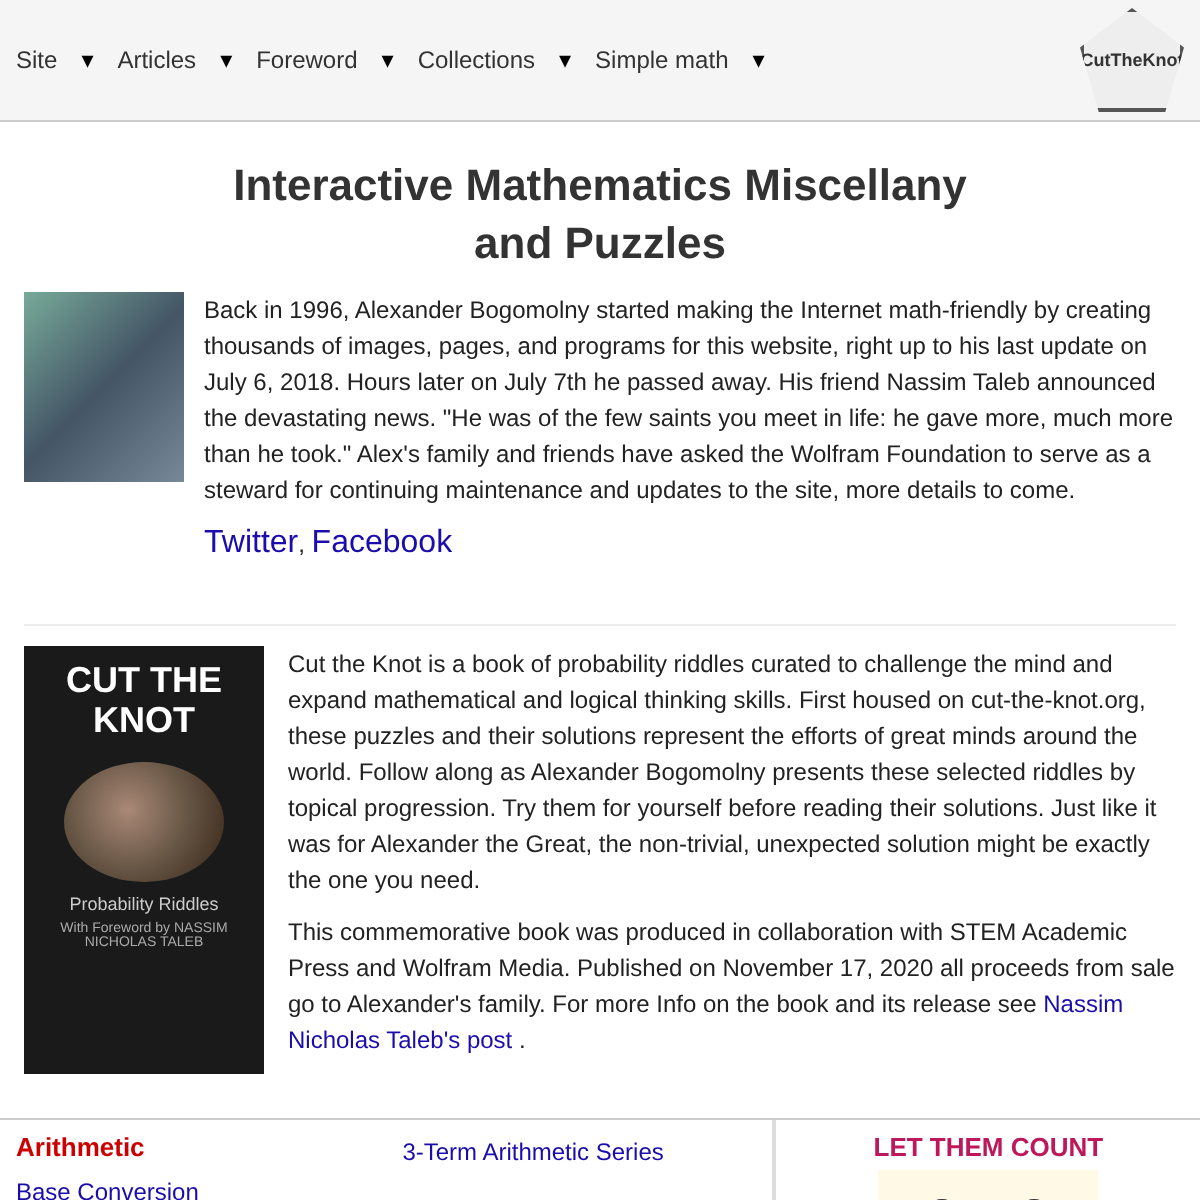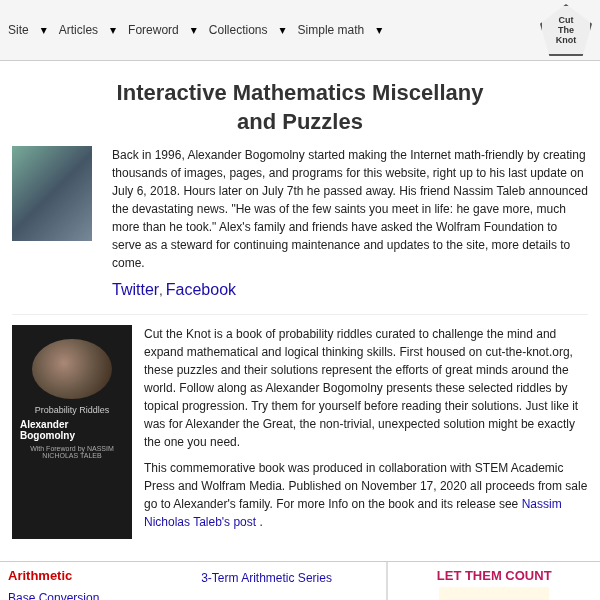--- a/index.html
+++ b/index.html
@@ -2,30 +2,30 @@
 <html><head>
   <meta charset="utf-8">
   <style>
     * { margin: 0; padding: 0; box-sizing: border-box; }
     body { font-family: Arial, sans-serif; font-size: 13px; background: #fff; width: 600px; overflow-x: hidden; }
 
     
     nav { background: #f5f5f5; border-bottom: 1px solid #ccc; padding: 4px 8px; display: flex; align-items: center; gap: 12px; font-size: 12px; }
     nav a { color: #333; text-decoration: none; cursor: pointer; }
     .nav-logo { margin-left: auto; }
-    .nav-logo-box { width: 52px; height: 52px; border: 2px solid #555; display: flex; flex-direction: column; align-items: center; justify-content: center; font-size: 9px; font-weight: bold; color: #333; clip-path: polygon(50% 0%, 100% 38%, 82% 100%, 18% 100%, 0% 38%); background: #eee; }
+    .nav-logo-box { width: 52px; height: 52px; border: 2px solid #555; display: flex; flex-direction: row; align-items: center; justify-content: center; font-size: 9px; font-weight: bold; color: #333; clip-path: polygon(50% 0%, 100% 38%, 82% 100%, 18% 100%, 0% 38%); background: #eee; }
 
     
     .page-title { text-align: center; padding: 18px 10px 10px; font-size: 22px; font-weight: bold; color: #333; line-height: 1.3; }
 
     
     .main-content { padding: 0 12px 10px; }
 
     
-    .intro-section { display: flex; gap: 20px; margin-bottom: 12px; }
+    .intro-section { display: flex; gap: 10px; margin-bottom: 28px; }
     .intro-photo { width: 80px; min-width: 80px; height: 95px; background: #888; overflow: hidden; }
     .intro-photo-inner { width: 100%; height: 100%; background: linear-gradient(135deg, #7a9, #456, #789); }
     .intro-text { font-size: 12px; line-height: 1.5; color: #222; }
     .intro-links { margin-top: 6px; }
     .intro-links a { color: #1a0dab; font-size: 16px; text-decoration: none; }
 
     
     .book-section { display: flex; gap: 12px; margin-bottom: 12px; border-top: 1px solid #eee; padding-top: 10px; }
     .book-cover { width: 120px; min-width: 120px; background: #1a1a1a; color: #fff; padding: 8px; font-size: 10px; display: flex; flex-direction: column; align-items: center; }
     .book-cover-title { font-size: 18px; font-weight: bold; color: #fff; text-align: center; line-height: 1.1; margin-bottom: 4px; text-transform: uppercase; }
@@ -83,23 +83,23 @@
       <span>Back in 1996, Alexander Bogomolny started making the Internet math-friendly by creating thousands of images, pages, and programs for this website, right up to his last update on July 6, 2018. Hours later on July 7th he passed away. His friend Nassim Taleb announced the devastating news. "He was of the few saints you meet in life: he gave more, much more than he took." Alex's family and friends have asked the Wolfram Foundation to serve as a steward for continuing maintenance and updates to the site, more details to come.</span>
       <div class="intro-links">
         <a>Twitter</a>,
         <a>Facebook</a>
       </div>
     </div>
   </div>
 
   <div class="book-section">
     <div class="book-cover">
+      <div class="book-cover-title">CUT THE KNOT</div>
       <div class="book-cover-img"></div>
       <div class="book-cover-sub">Probability Riddles</div>
-      <div class="book-cover-author">Alexander Bogomolny</div>
       <div class="book-cover-foreword">With Foreword by NASSIM NICHOLAS TALEB</div>
     </div>
     <div class="book-desc">
       <p>Cut the Knot is a book of probability riddles curated to challenge the mind and expand mathematical and logical thinking skills. First housed on cut-the-knot.org, these puzzles and their solutions represent the efforts of great minds around the world. Follow along as Alexander Bogomolny presents these selected riddles by topical progression. Try them for yourself before reading their solutions. Just like it was for Alexander the Great, the non-trivial, unexpected solution might be exactly the one you need.</p>
       <p>
         <span>This commemorative book was produced in collaboration with STEM Academic Press and Wolfram Media. Published on November 17, 2020 all proceeds from sale go to Alexander's family. For more Info on the book and its release see</span>
         <a>Nassim Nicholas Taleb's post</a>
         <span>.</span>
       </p>
     </div>

